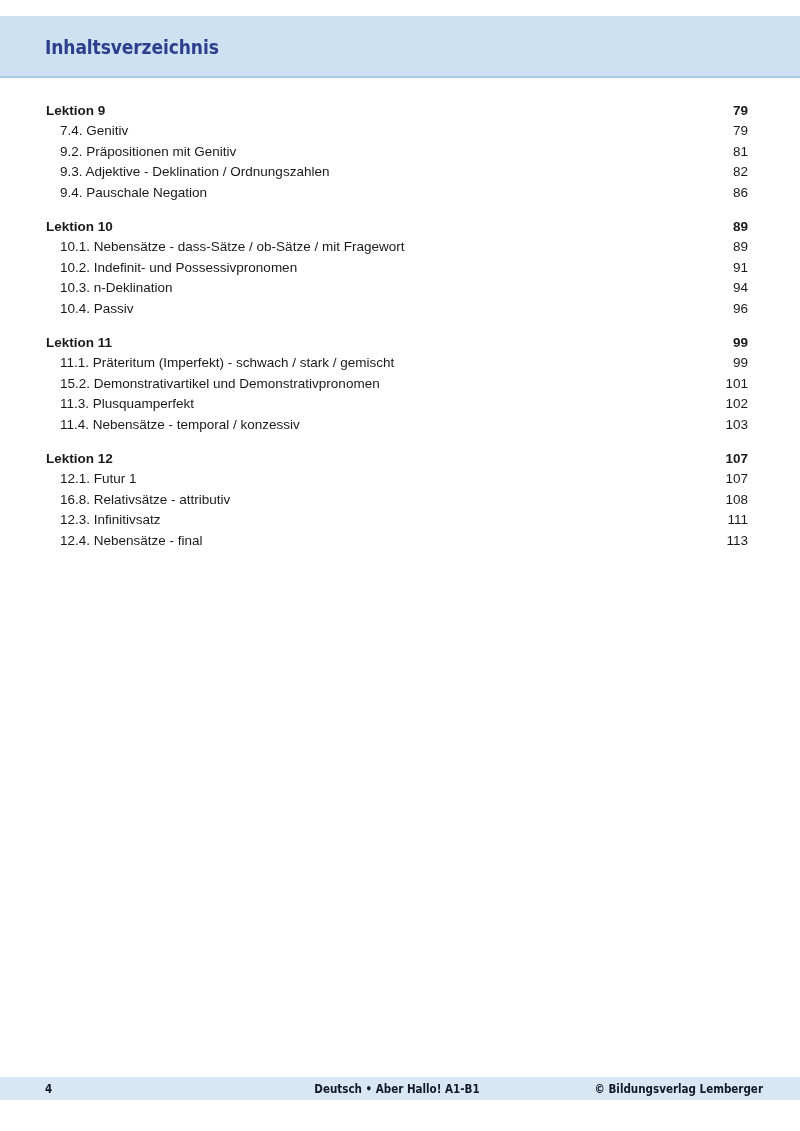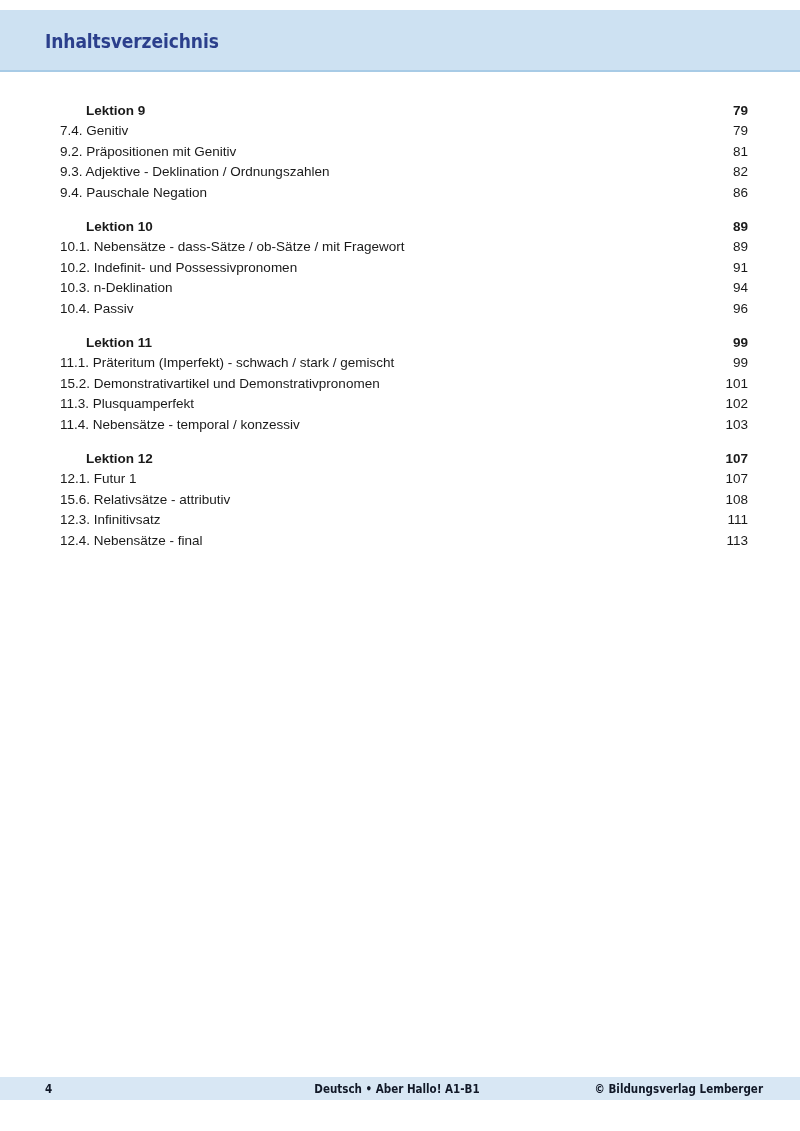--- a/index.html
+++ b/index.html
@@ -13,21 +13,21 @@
     font-family: "Liberation Sans", sans-serif;
     -webkit-font-smoothing: antialiased;
     position: relative;
     overflow: hidden;
   }
 
   
   .page-header {
     position: absolute;
     left: 0;
-    top: 10px;
+    top: 16px;
     width: 800px;
     height: 62px;
     background: #cde1f2;
     border-bottom: 2px solid #a8cbe6;
     box-sizing: border-box;
   }
   .page-header-title {
     position: absolute;
     left: 45px;
     top: 20px;
@@ -82,21 +82,20 @@
   }
 
   .toc-row.heading .label,
   .toc-row.heading .pagenum {
     font-weight: bold;
     font-size: 13.5px;
   }
   .toc-row.heading {
     height: 21px;
     line-height: 21px;
-    margin-left: 40px;
   }
 
   .toc-row.entry .label {
     padding-left: 14px;
   }
 
   
   .page-footer {
     position: absolute;
     left: 0;
@@ -230,21 +229,21 @@
           <span class="label">Lektion 12</span>
           <span class="spacer"></span>
           <span class="pagenum">107</span>
         </div>
         <div class="toc-row entry">
           <span class="label">12.1. Futur 1</span>
           <span class="spacer"></span>
           <span class="pagenum">107</span>
         </div>
         <div class="toc-row entry">
-          <span class="label">15.6. Relativsätze - attributiv</span>
+          <span class="label">16.8. Relativsätze - attributiv</span>
           <span class="spacer"></span>
           <span class="pagenum">108</span>
         </div>
         <div class="toc-row entry">
           <span class="label">12.3. Infinitivsatz</span>
           <span class="spacer"></span>
           <span class="pagenum">111</span>
         </div>
         <div class="toc-row entry">
           <span class="label">12.4. Nebensätze - final</span>

